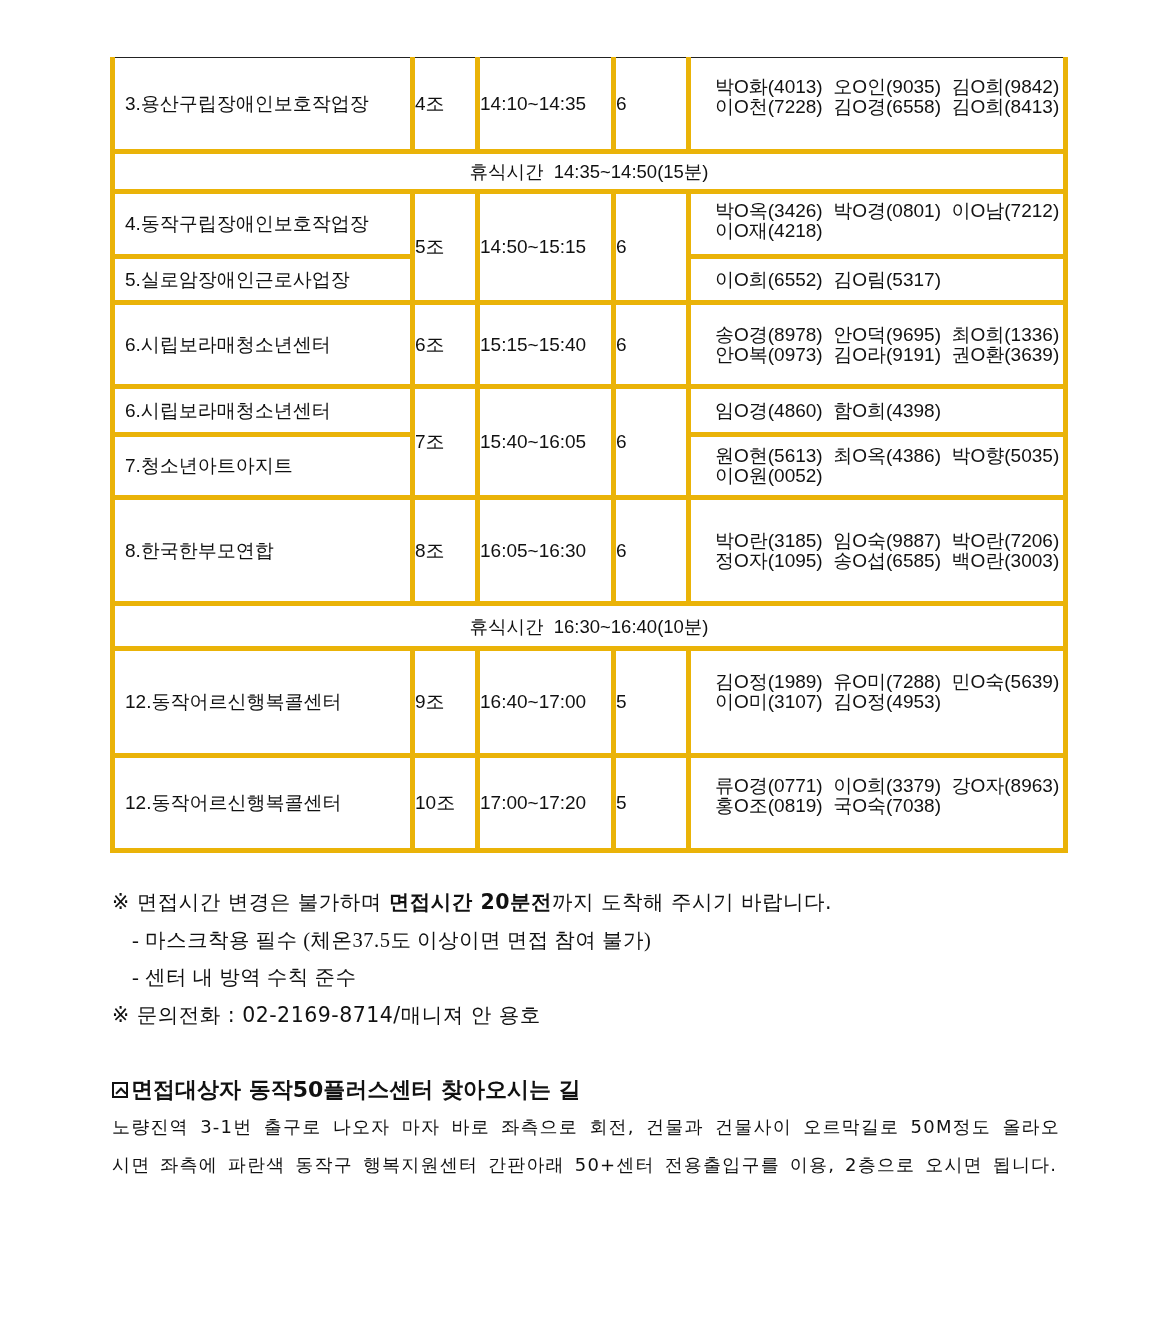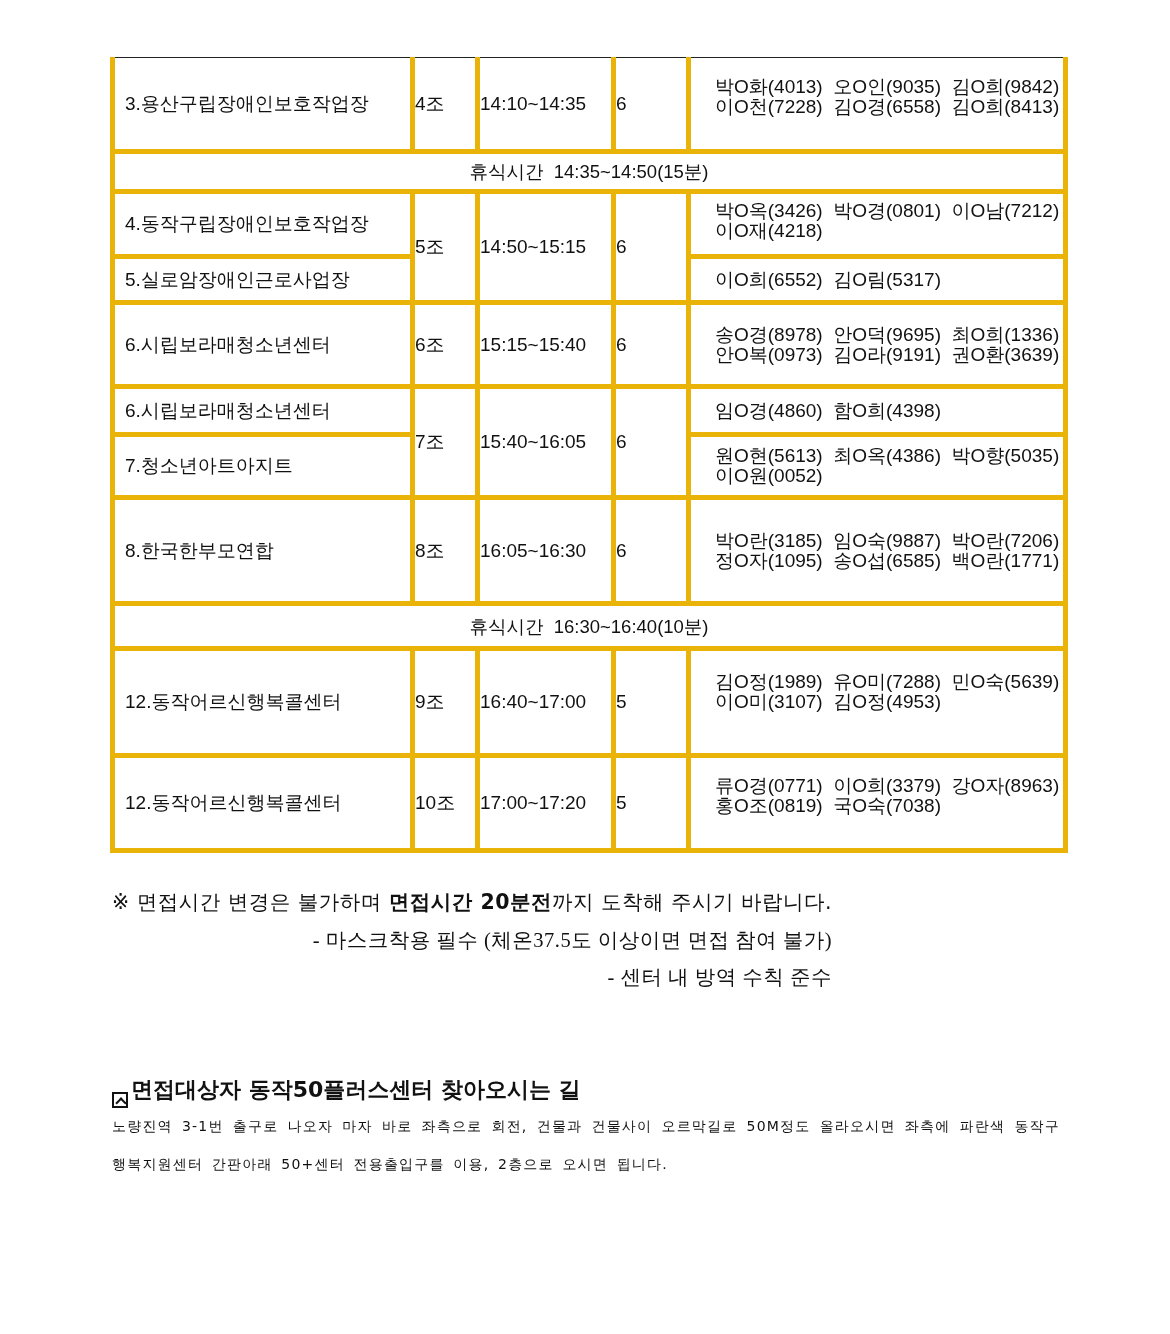--- a/index.html
+++ b/index.html
@@ -5,28 +5,28 @@
   html, body { margin:0; padding:0; background:#ffffff; }
   body { width:1170px; height:1334px; position:relative; overflow:hidden; color:#111; font-family:"Liberation Sans","DejaVu Sans",sans-serif; }
   .tbl { position:absolute; left:110px; top:57px; width:953px; border-collapse:collapse; table-layout:fixed; font-size:19px; }
   .tbl td { border:5px solid #eab308; padding:0; vertical-align:middle; }
   .tbl td.org { padding-left:10px; }
   .tbl td.c { text-align:left; }
   .tbl td.names { padding-left:24px; line-height:20px; font-size:19px; }
   .tbl td.brk { text-align:center; font-size:18.5px; }
   .tbl .outer-top td { border-top:1.5px solid #222; }
   .notes { position:absolute; left:112px; top:884px; font-family:"DejaVu Sans",sans-serif; font-size:20.5px; letter-spacing:0.5px; }
-  .notes .line { height:37.5px; line-height:37.5px; white-space:pre;text-align:right; }
+  .notes .line { height:37.5px; line-height:37.5px; white-space:pre; }
   .notes .bold { font-weight:bold; }
   .notes .indent { padding-left:20px;font-family:Liberation Serif, serif; }
   .dir { position:absolute; left:112px; top:1072px; width:948px; font-family:"DejaVu Sans",sans-serif; }
-  .dir .title { font-size:22px; font-weight:bold; height:36px; line-height:36px; display:flex; align-items:flex-end; }
+  .dir .title { font-size:22px; font-weight:bold; height:36px; line-height:36px; display:flex; align-items:center; }
   .dir .chk { display:inline-block; width:16px; height:16px; border:2px solid #111; position:relative; margin-right:3px; box-sizing:border-box; }
   .dir .chk::after { content:""; position:absolute; left:3px; top:5px; width:6px; height:6px; border-left:2px solid #111; border-top:2px solid #111; transform:rotate(45deg); }
-  .dir .body { font-size:14px; line-height:37.5px; text-align:justify; text-align-last:left; letter-spacing:1.2px; word-spacing:3px; }
+  .dir .body { font-size:18px; line-height:37.5px; text-align:justify; text-align-last:left; letter-spacing:1.2px; word-spacing:3px; }
 </style>
 </head>
 <body>
 
 <table class="tbl">
   <colgroup>
     <col style="width:300px">
       <col style="width:65px">
       <col style="width:136px">
       <col style="width:75px">
@@ -96,21 +96,21 @@
       </td>
     </tr>
 
     <tr style="height:106px">
       <td class="org">8.한국한부모연합</td>
       <td class="c">8조</td>
       <td class="c">16:05~16:30</td>
       <td class="c">6</td>
       <td class="names">
         <div style="white-space:pre">박O란(3185)  임O숙(9887)  박O란(7206)</div>
-        <div style="white-space:pre">정O자(1095)  송O섭(6585)  백O란(1771)</div>
+        <div style="white-space:pre">정O자(1095)  송O섭(6585)  백O란(3003)</div>
       </td>
     </tr>
 
     <tr style="height:45px">
       <td class="brk" colspan="5" style="white-space:pre">휴식시간  16:30~16:40(10분)</td>
     </tr>
 
     <tr style="height:107px">
       <td class="org">12.동작어르신행복콜센터</td>
       <td class="c">9조</td>
@@ -132,20 +132,21 @@
         <div style="white-space:pre; padding-bottom:14px">홍O조(0819)  국O숙(7038)</div>
       </td>
     </tr>
   </tbody>
 </table>
 
 <div class="notes">
   <div class="line"><span>※ 면접시간 변경은 불가하며 </span><span class="bold">면접시간 20분전</span><span>까지 도착해 주시기 바랍니다.</span></div>
   <div class="line indent">- 마스크착용 필수 (체온37.5도 이상이면 면접 참여 불가)</div>
   <div class="line indent">- 센터 내 방역 수칙 준수</div>
+  <div class="line">※ 문의전화 : 02-2169-8714/매니져 안 용호</div>
 </div>
 
 <div class="dir">
   <div class="title">
     <span class="chk"></span>
     <span>면접대상자 동작50플러스센터 찾아오시는 길</span>
   </div>
   <div class="body">노량진역 3-1번 출구로 나오자 마자 바로 좌측으로 회전, 건물과 건물사이 오르막길로 50M정도 올라오시면 좌측에 파란색 동작구 행복지원센터 간판아래 50+센터 전용출입구를 이용, 2층으로 오시면 됩니다.</div>
 </div>
 

